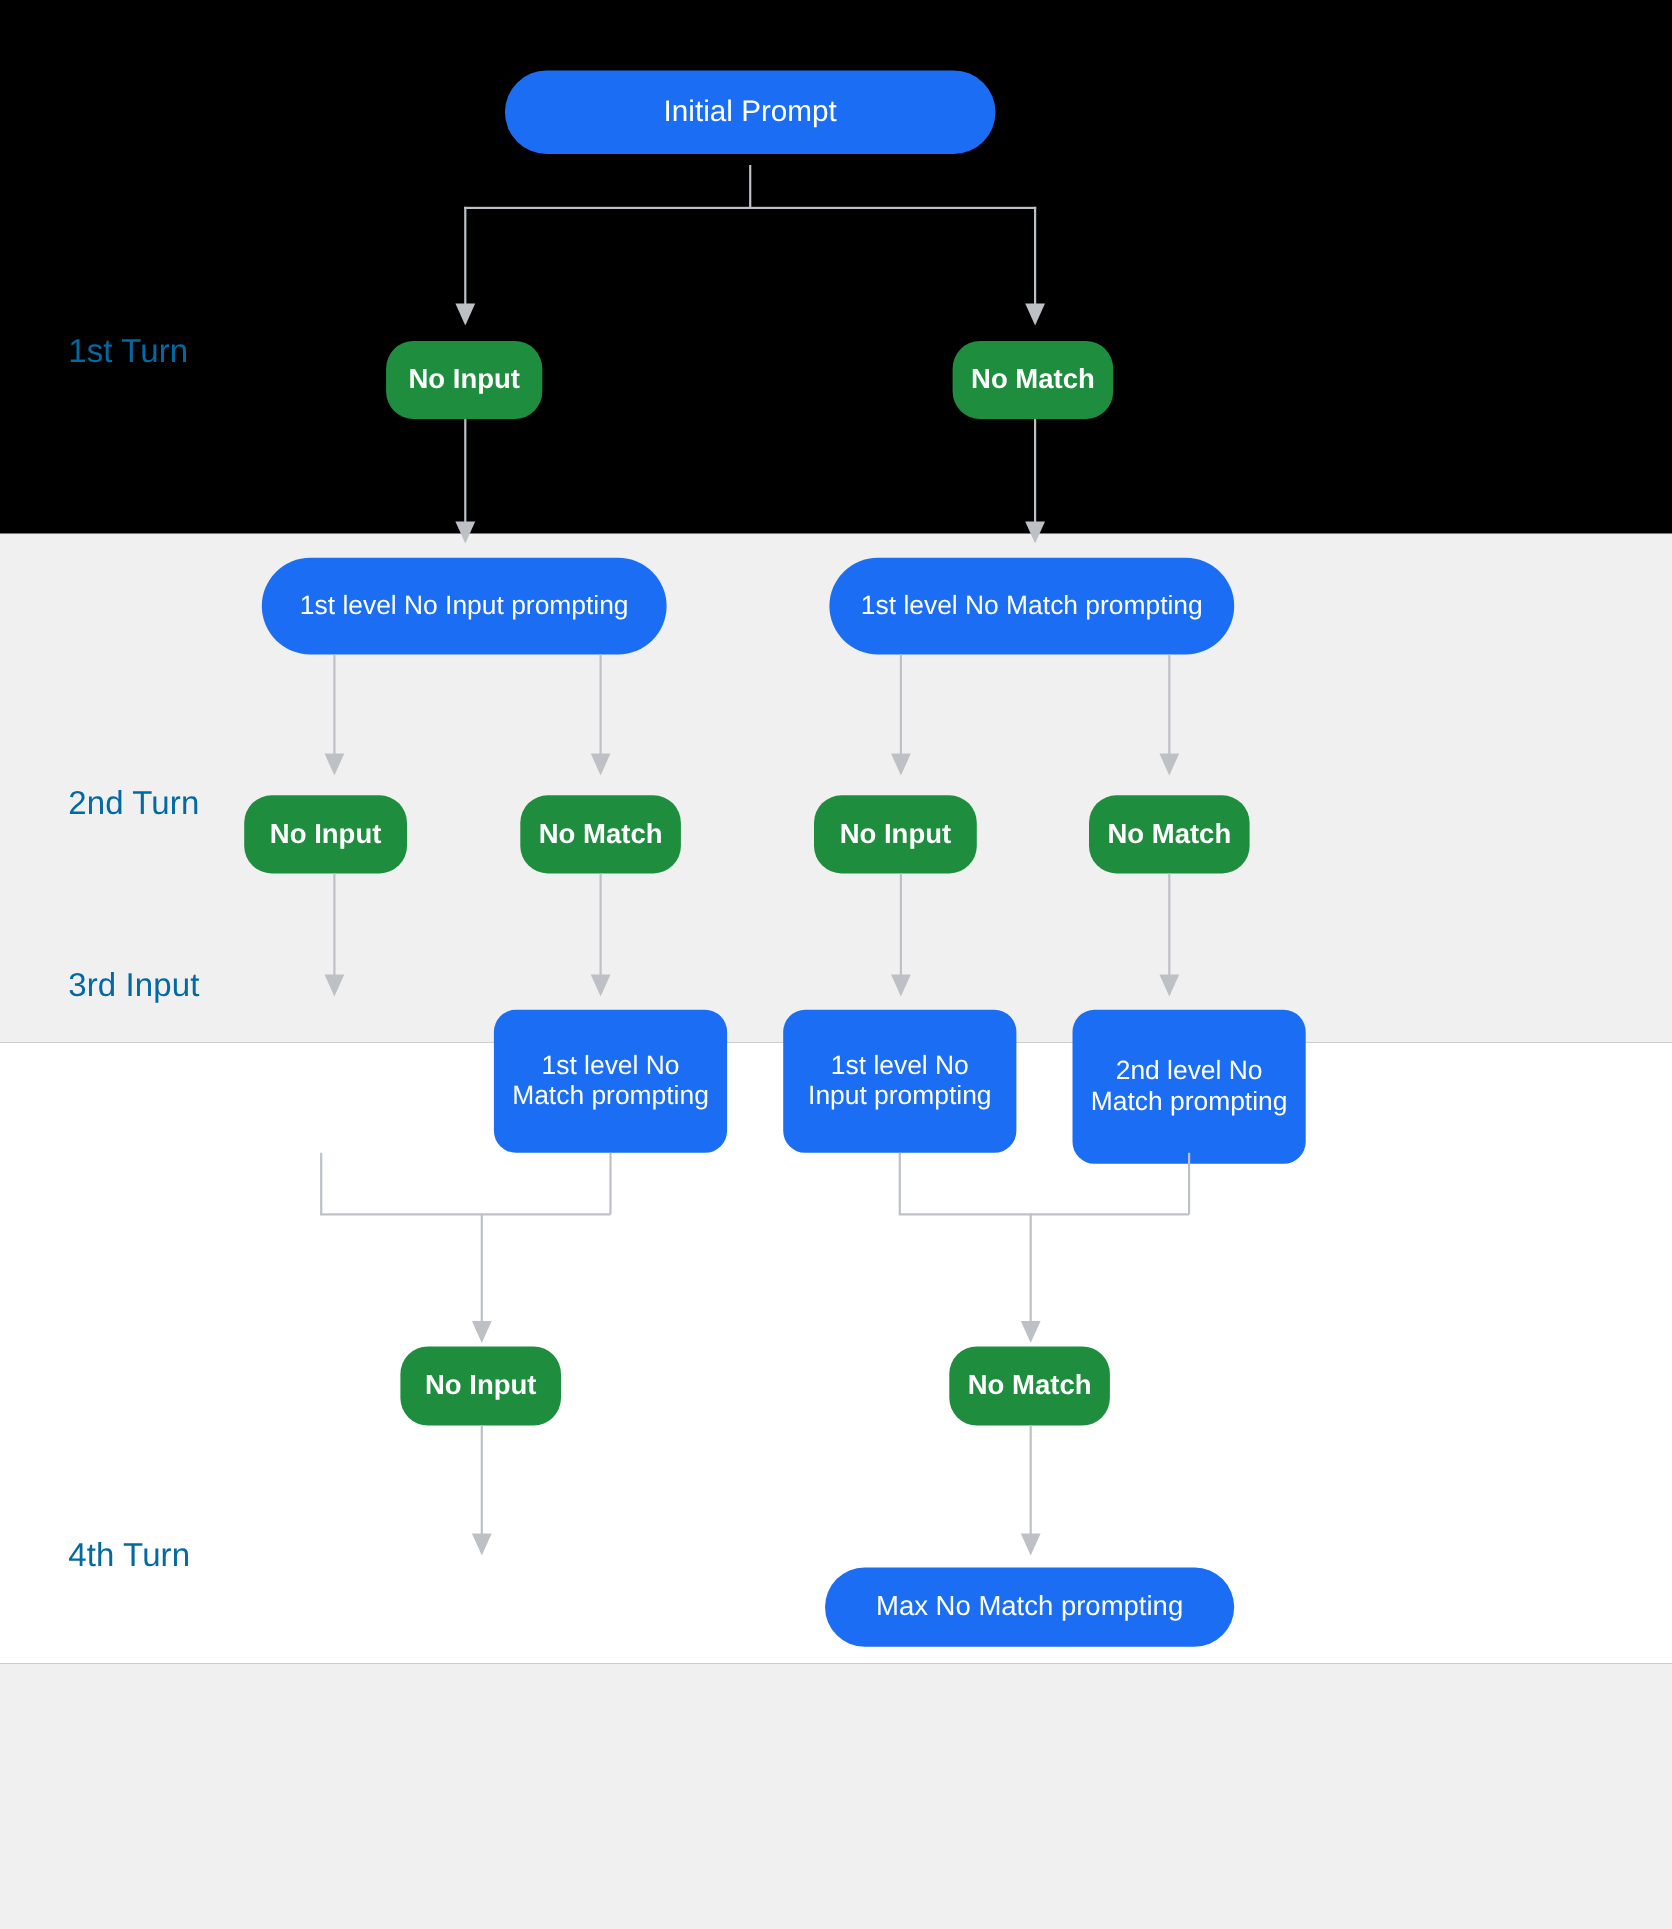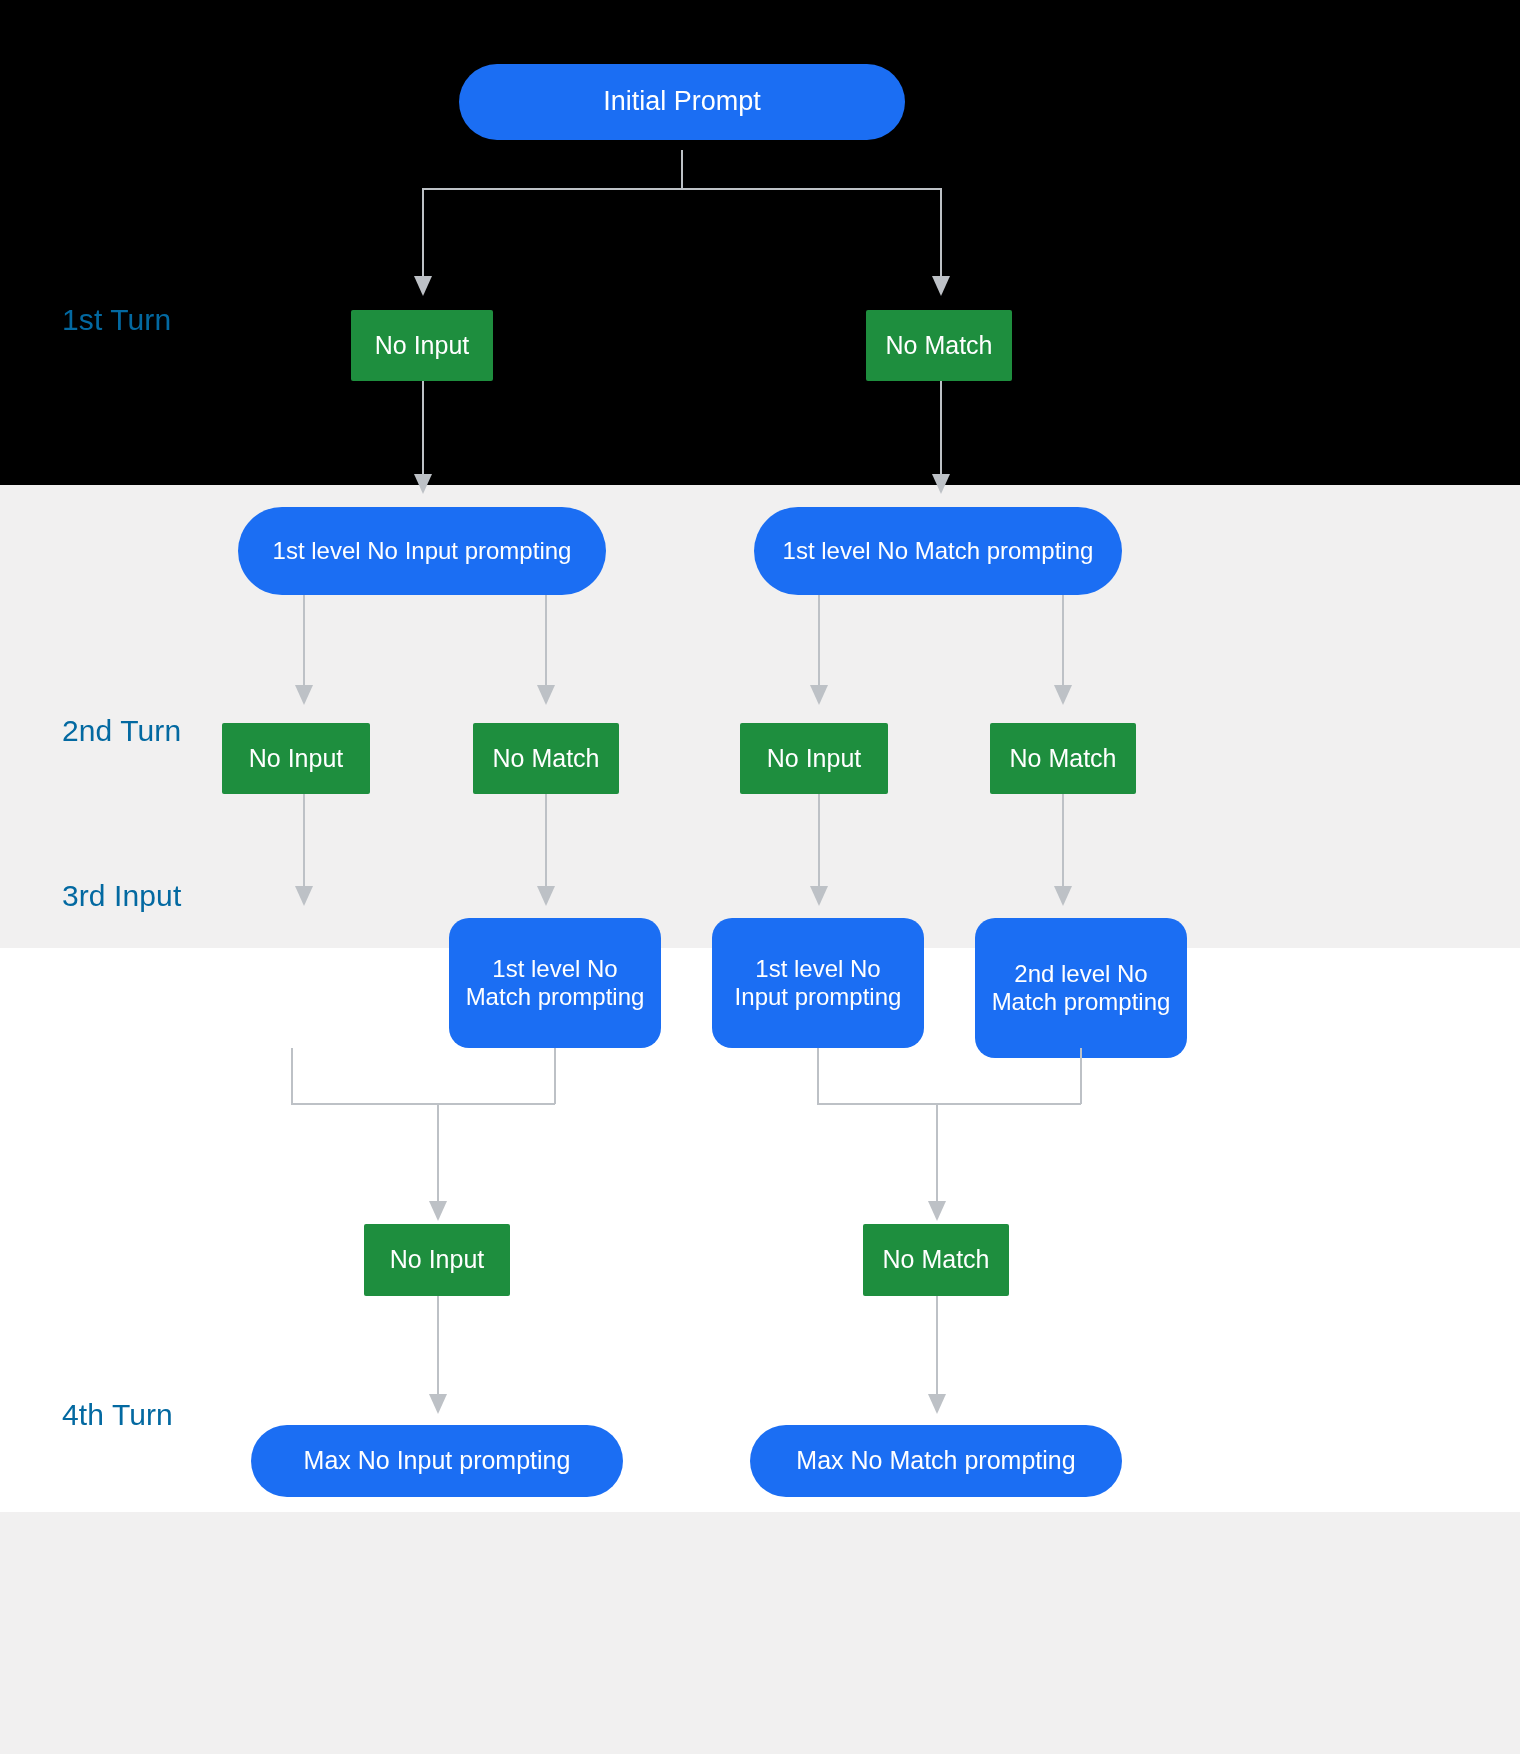--- a/index.html
+++ b/index.html
@@ -39,21 +39,21 @@
     justify-content:center;
     text-align:center;
     color:#FFFFFF;
     box-sizing:border-box;
     line-height:1.18;
     padding:0 14px;
   }
   .node.blue{background:#1B6EF3;}
   .node.green{background:#1E8E3E;}
   .pill{border-radius:999px;}
-  .rrect{border-radius:2px;}
+  .rrect{border-radius:25px;font-weight:bold;}
   .rrect-lg{border-radius:20px;}
 
   
   .ln{position:absolute;background:#BDC1C6;}
   .vl{width:2px;}
   .hl{height:2px;}
   .arrow{
     position:absolute;
     width:0;height:0;
     border-left:9px solid transparent;
@@ -138,16 +138,15 @@
   <div class="arrow" style="left:928px;top:1201px;"></div>
 
   <div class="node green rrect" style="left:364px;top:1224px;width:146px;height:72px;font-size:25px;">No Input</div>
   <div class="node green rrect" style="left:863px;top:1224px;width:146px;height:72px;font-size:25px;">No Match</div>
 
   <div class="ln vl" style="left:437px;top:1296px;height:100px;"></div>
   <div class="arrow" style="left:429px;top:1394px;"></div>
   <div class="ln vl" style="left:936px;top:1296px;height:100px;"></div>
   <div class="arrow" style="left:928px;top:1394px;"></div>
 
-  <div class="node blue pill" style="left:251px;top:1425px;width:372px;height:72px;font-size:25px;">Max No Input prompting</div>
   <div class="node blue pill" style="left:750px;top:1425px;width:372px;height:72px;font-size:25px;text-align:right;">Max No Match prompting</div>
 
 </div>
 
 </body></html>

